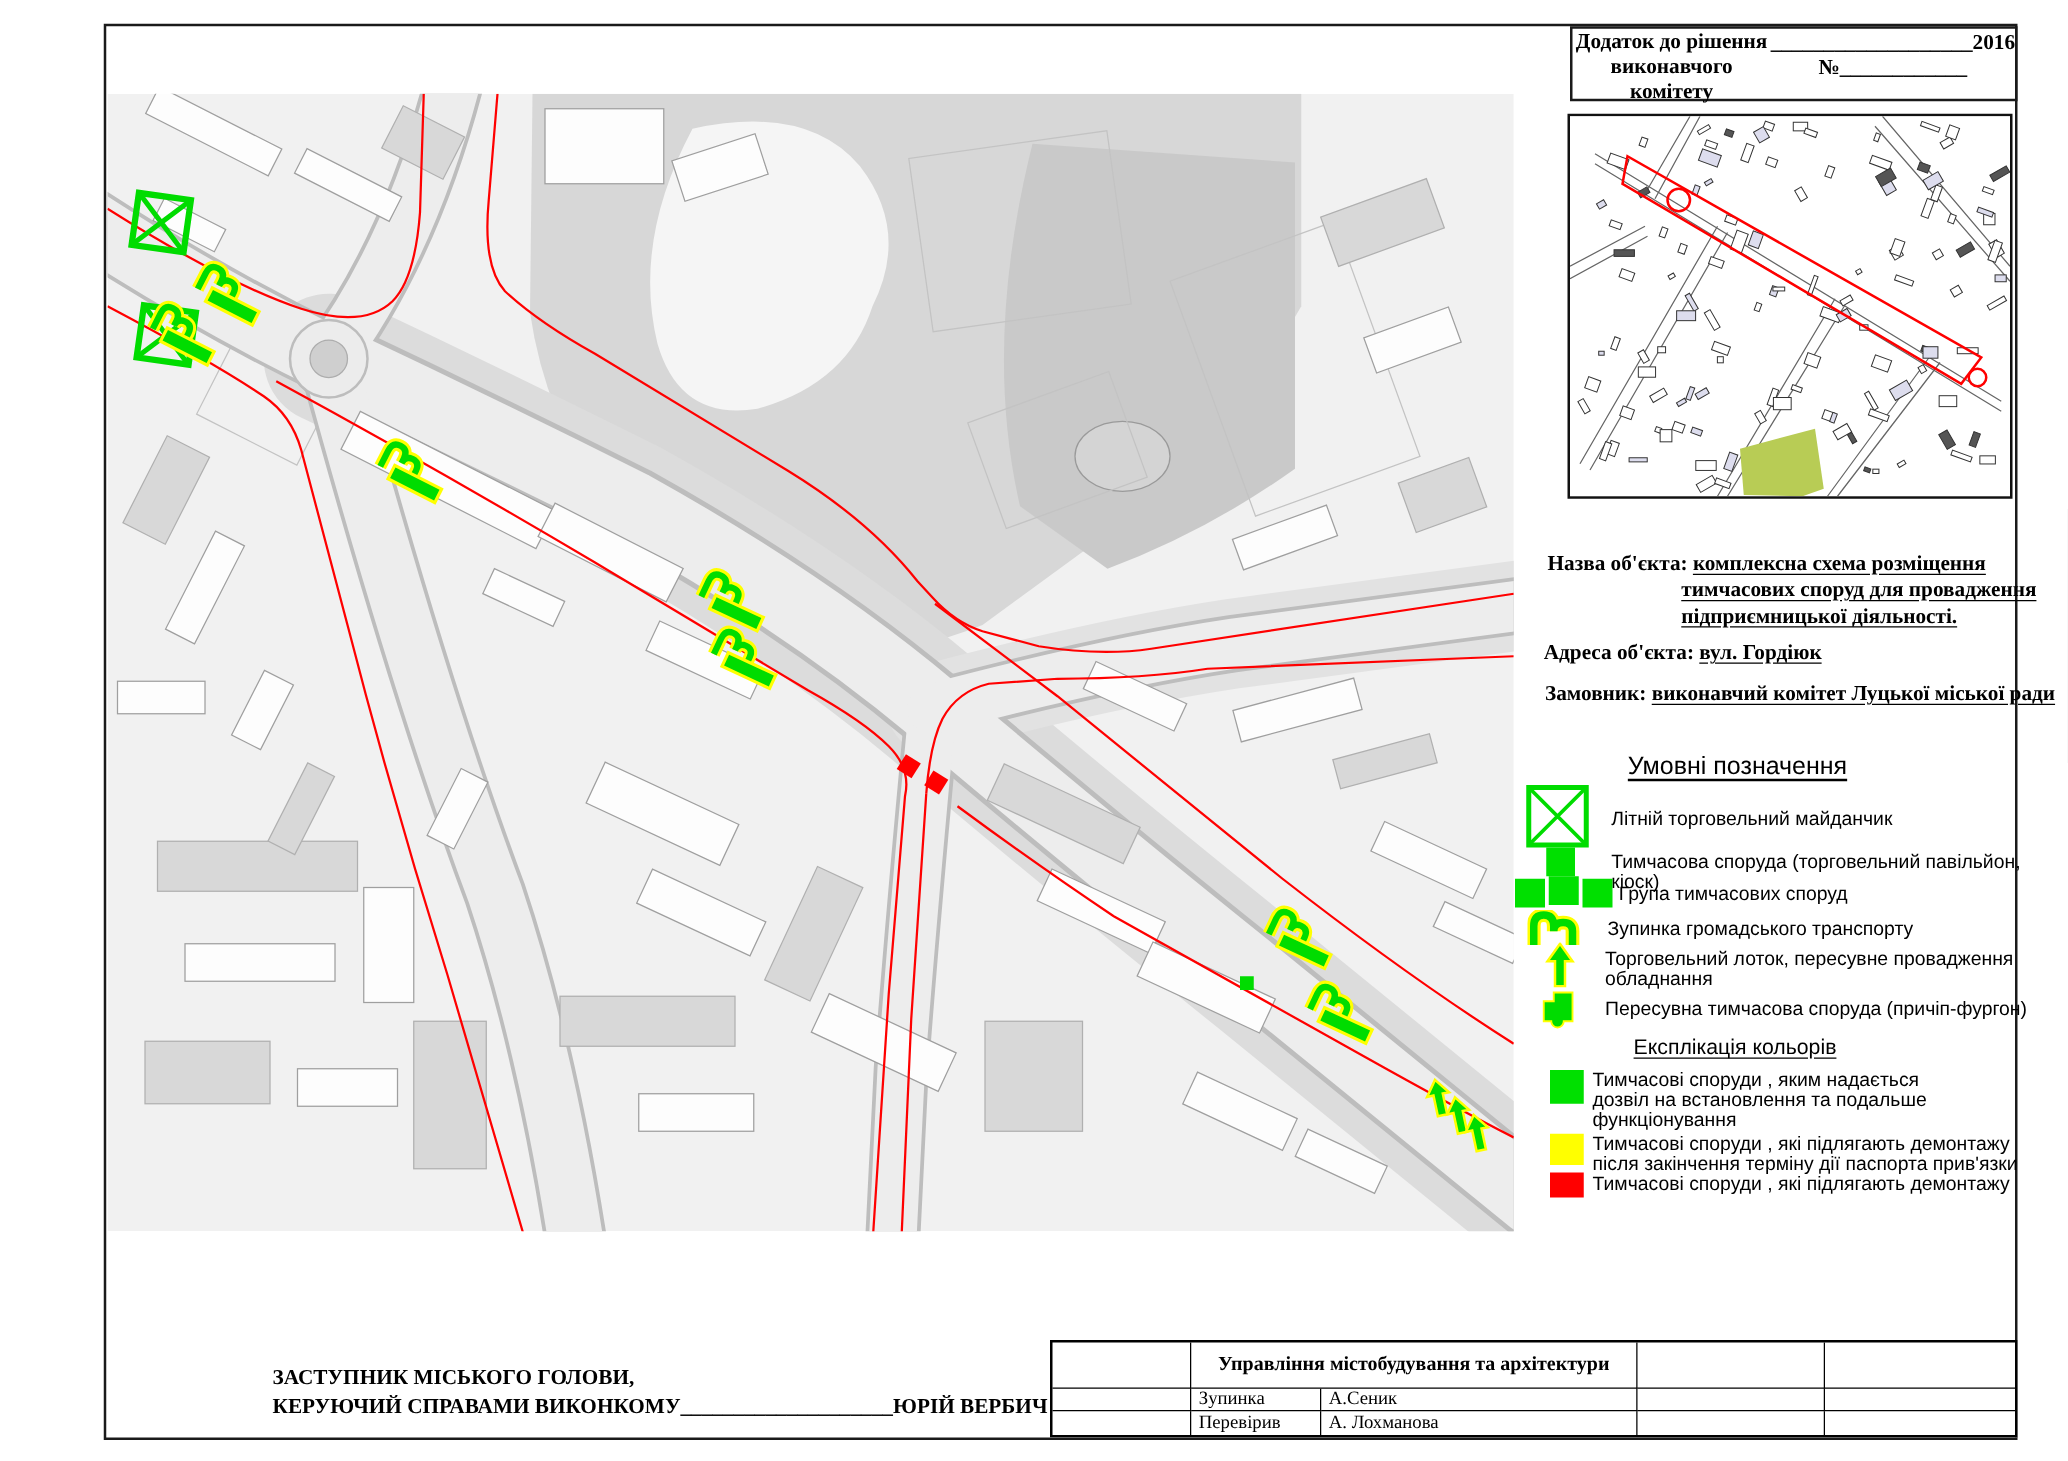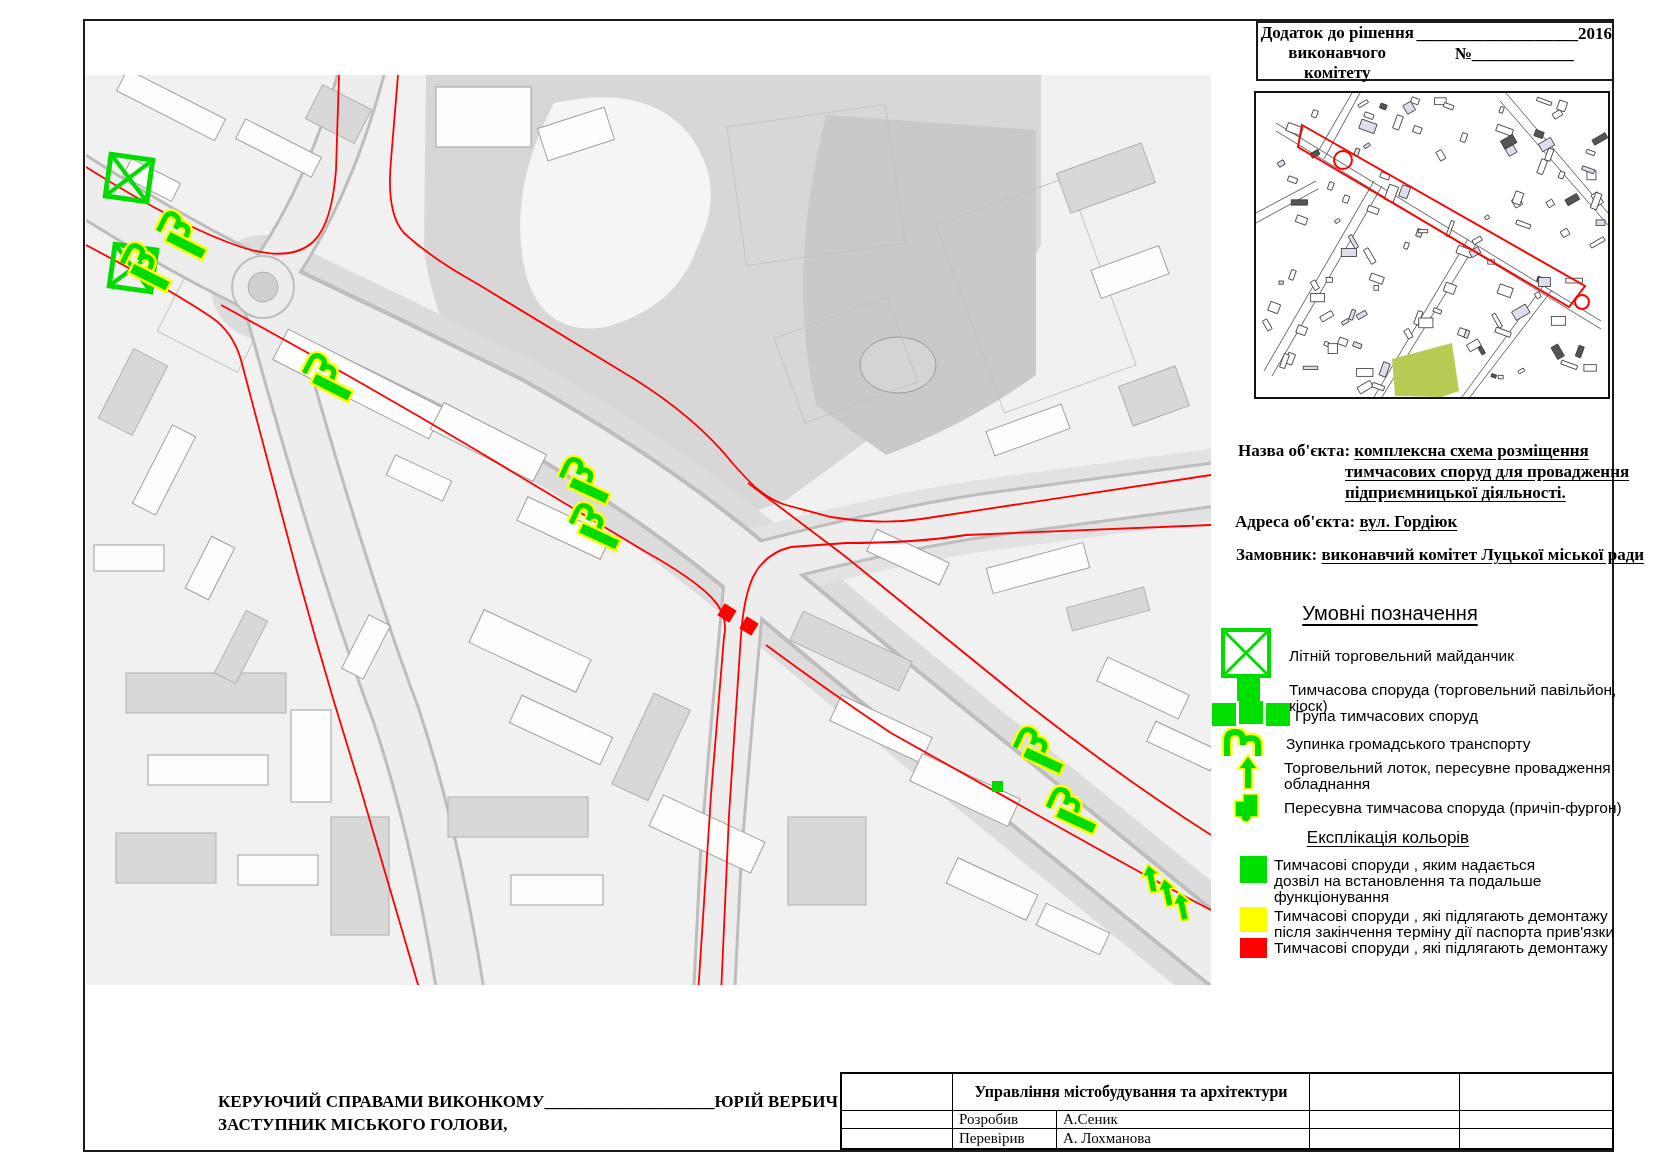--- a/index.html
+++ b/index.html
@@ -383,32 +383,32 @@
 функціонування</div>
 
 <div class="abs col-sq" style="left: 1240px; top: 907px; width: 27px; height: 25px; background: rgb(255, 255, 0);"></div>
 <div class="abs sans leg-label" style="left:1274px;top:908px;">Тимчасові споруди , які підлягають демонтажу
 після закінчення терміну дії паспорта прив'язки</div>
 
 <div class="abs col-sq" style="left: 1240px; top: 938px; width: 27px; height: 20px; background: rgb(255, 0, 0);"></div>
 <div class="abs sans leg-label" style="left:1274px;top:940px;">Тимчасові споруди , які підлягають демонтажу</div>
 
 <div class="abs sig" style="left:218px;top:1090px;">
+  <div>ЗАСТУПНИК МІСЬКОГО ГОЛОВИ,</div>
   <div>КЕРУЮЧИЙ СПРАВАМИ ВИКОНКОМУ____________________ЮРІЙ ВЕРБИЧ</div>
-  <div>ЗАСТУПНИК МІСЬКОГО ГОЛОВИ,</div>
 </div>
 
 <div class="abs tblock">
   <div class="tc"></div>
   <div class="tc hdr">Управління містобудування та архітектури</div>
   <div class="tc"></div>
   <div class="tc norb"></div>
 
   <div class="tc"></div>
-  <div class="tc">Розробив</div>
+  <div class="tc">Зупинка</div>
   <div class="tc">А.Сеник</div>
   <div class="tc"></div>
   <div class="tc norb"></div>
 
   <div class="tc nobb"></div>
   <div class="tc nobb">Перевірив</div>
   <div class="tc nobb">А. Лохманова</div>
   <div class="tc nobb"></div>
   <div class="tc norb nobb"></div>
 </div>

